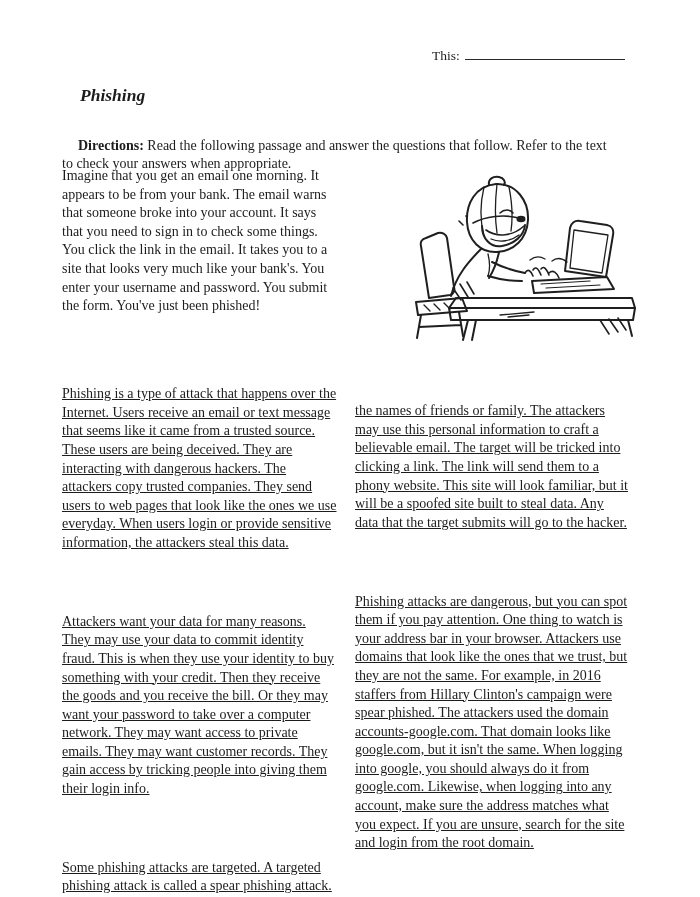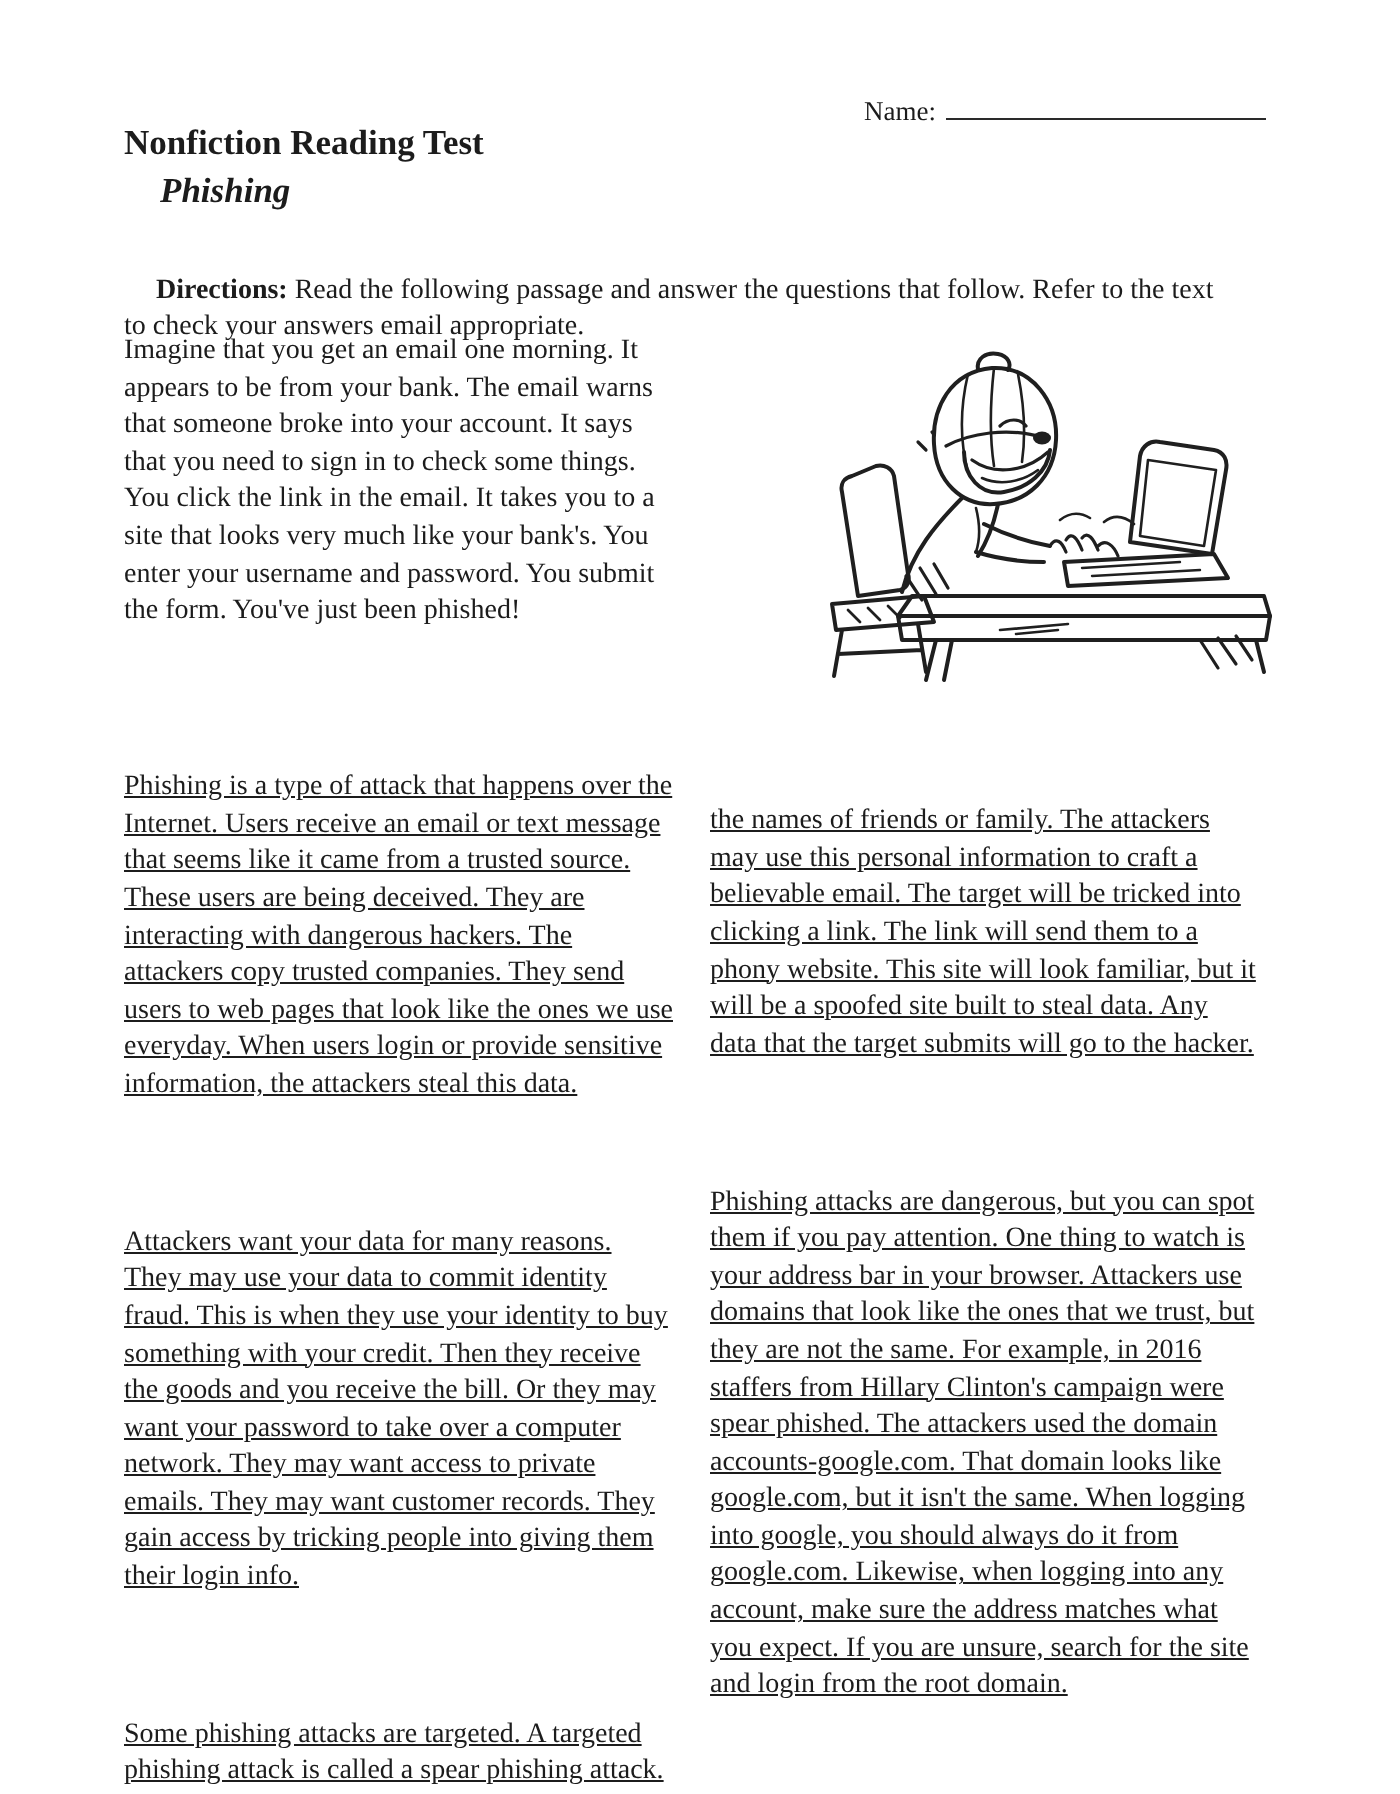--- a/index.html
+++ b/index.html
@@ -83,29 +83,28 @@
     width: 232px;
     height: 168px;
   }
 </style>
 </head>
 <body>
 
 <div class="page">
 
   <div class="abs name-line">
-    <span>Name:</span><span class="name-underline"></span>
-  </div>
-
-  <div class="abs title">Nonfiction Reading Test</div>
+    <span>This:</span><span class="name-underline"></span>
+  </div>
+
   <div class="abs subtitle">Phishing</div>
 
   <div class="abs directions">
     <span class="lead">Directions:</span><span> Read the following passage and answer the questions that follow. Refer to the text
-to check your answers email appropriate.</span>
+to check your answers when appropriate.</span>
   </div>
 
   <div class="abs bodytext intro">Imagine that you get an email one morning. It
 appears to be from your bank. The email warns
 that someone broke into your account. It says
 that you need to sign in to check some things.
 You click the link in the email. It takes you to a
 site that looks very much like your bank's. You
 enter your username and password. You submit
 the form. You've just been phished!</div>

